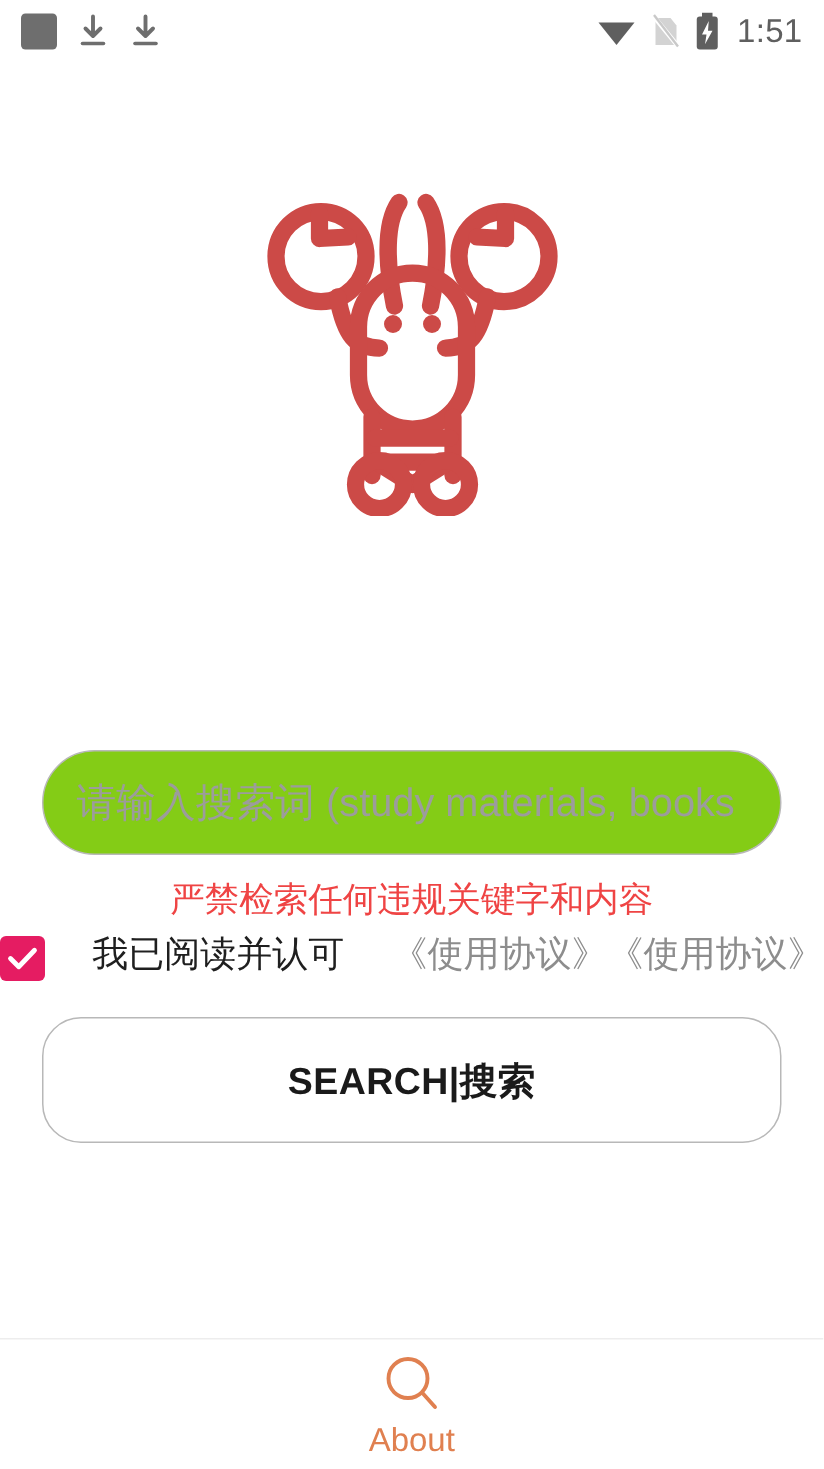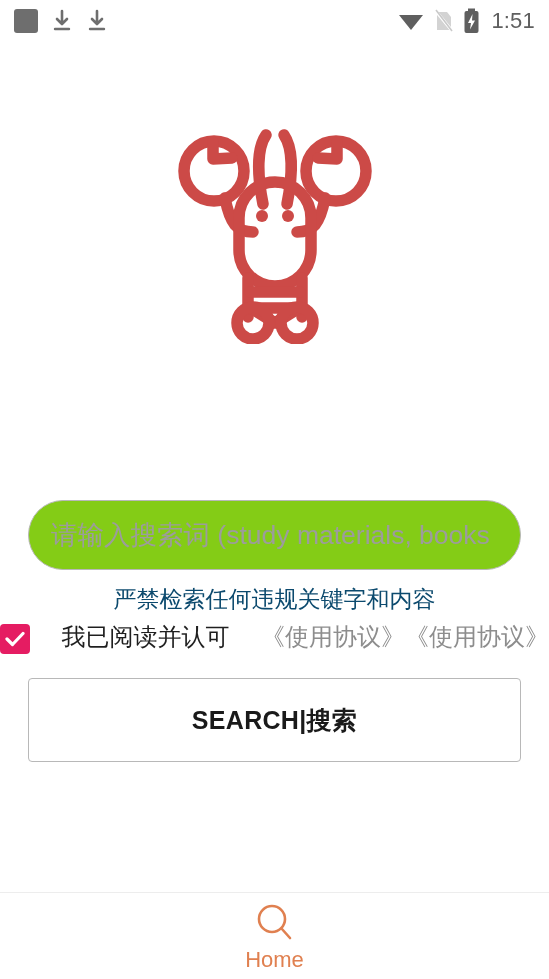--- a/index.html
+++ b/index.html
@@ -85,21 +85,21 @@
     padding: 0 22px;
     outline: none;
   }
   .search-field::placeholder {
     color: #9c9c9c;
     opacity: 1;
   }
 
   .warning-text {
     text-align: center;
-    color: #0c4a6e;
+    color: #ef4444;
     font-size: 23px;
     margin-top: 17px;
     line-height: 1.1;
     white-space: nowrap;
   }
 
   .agree-row {
     display: flex;
     align-items: center;
     justify-content: space-between;
@@ -131,21 +131,21 @@
     cursor: pointer;
   }
 
   .search-button {
     display: block;
     box-sizing: border-box;
     width: 493px;
     height: 84px;
     margin: 24px auto 0;
     border: 1.5px solid #b8b8b8;
-    border-radius: 4px;
+    border-radius: 26px;
     background: #ffffff;
     font-family: "Liberation Sans", "DejaVu Sans", sans-serif;
     font-size: 25px;
     font-weight: bold;
     color: #1a1a1a;
     letter-spacing: .3px;
     cursor: pointer;
   }
 
   
@@ -267,16 +267,16 @@
   <button class="search-button">SEARCH|搜索</button>
 </div>
 
 <div class="bottom-nav">
 
   <div class="nav-item active">
     <svg width="42" height="42" viewBox="0 0 42 42">
       <circle cx="18" cy="17" r="13" fill="none" stroke="#e08050" stroke-width="2.6"></circle>
       <path d="M27.5 26.5 L36 36" stroke="#e08050" stroke-width="2.6" stroke-linecap="round"></path>
     </svg>
-    <span class="nav-label">Home</span>
+    <span class="nav-label">About</span>
   </div>
 
 </div>
 
 </body></html>

